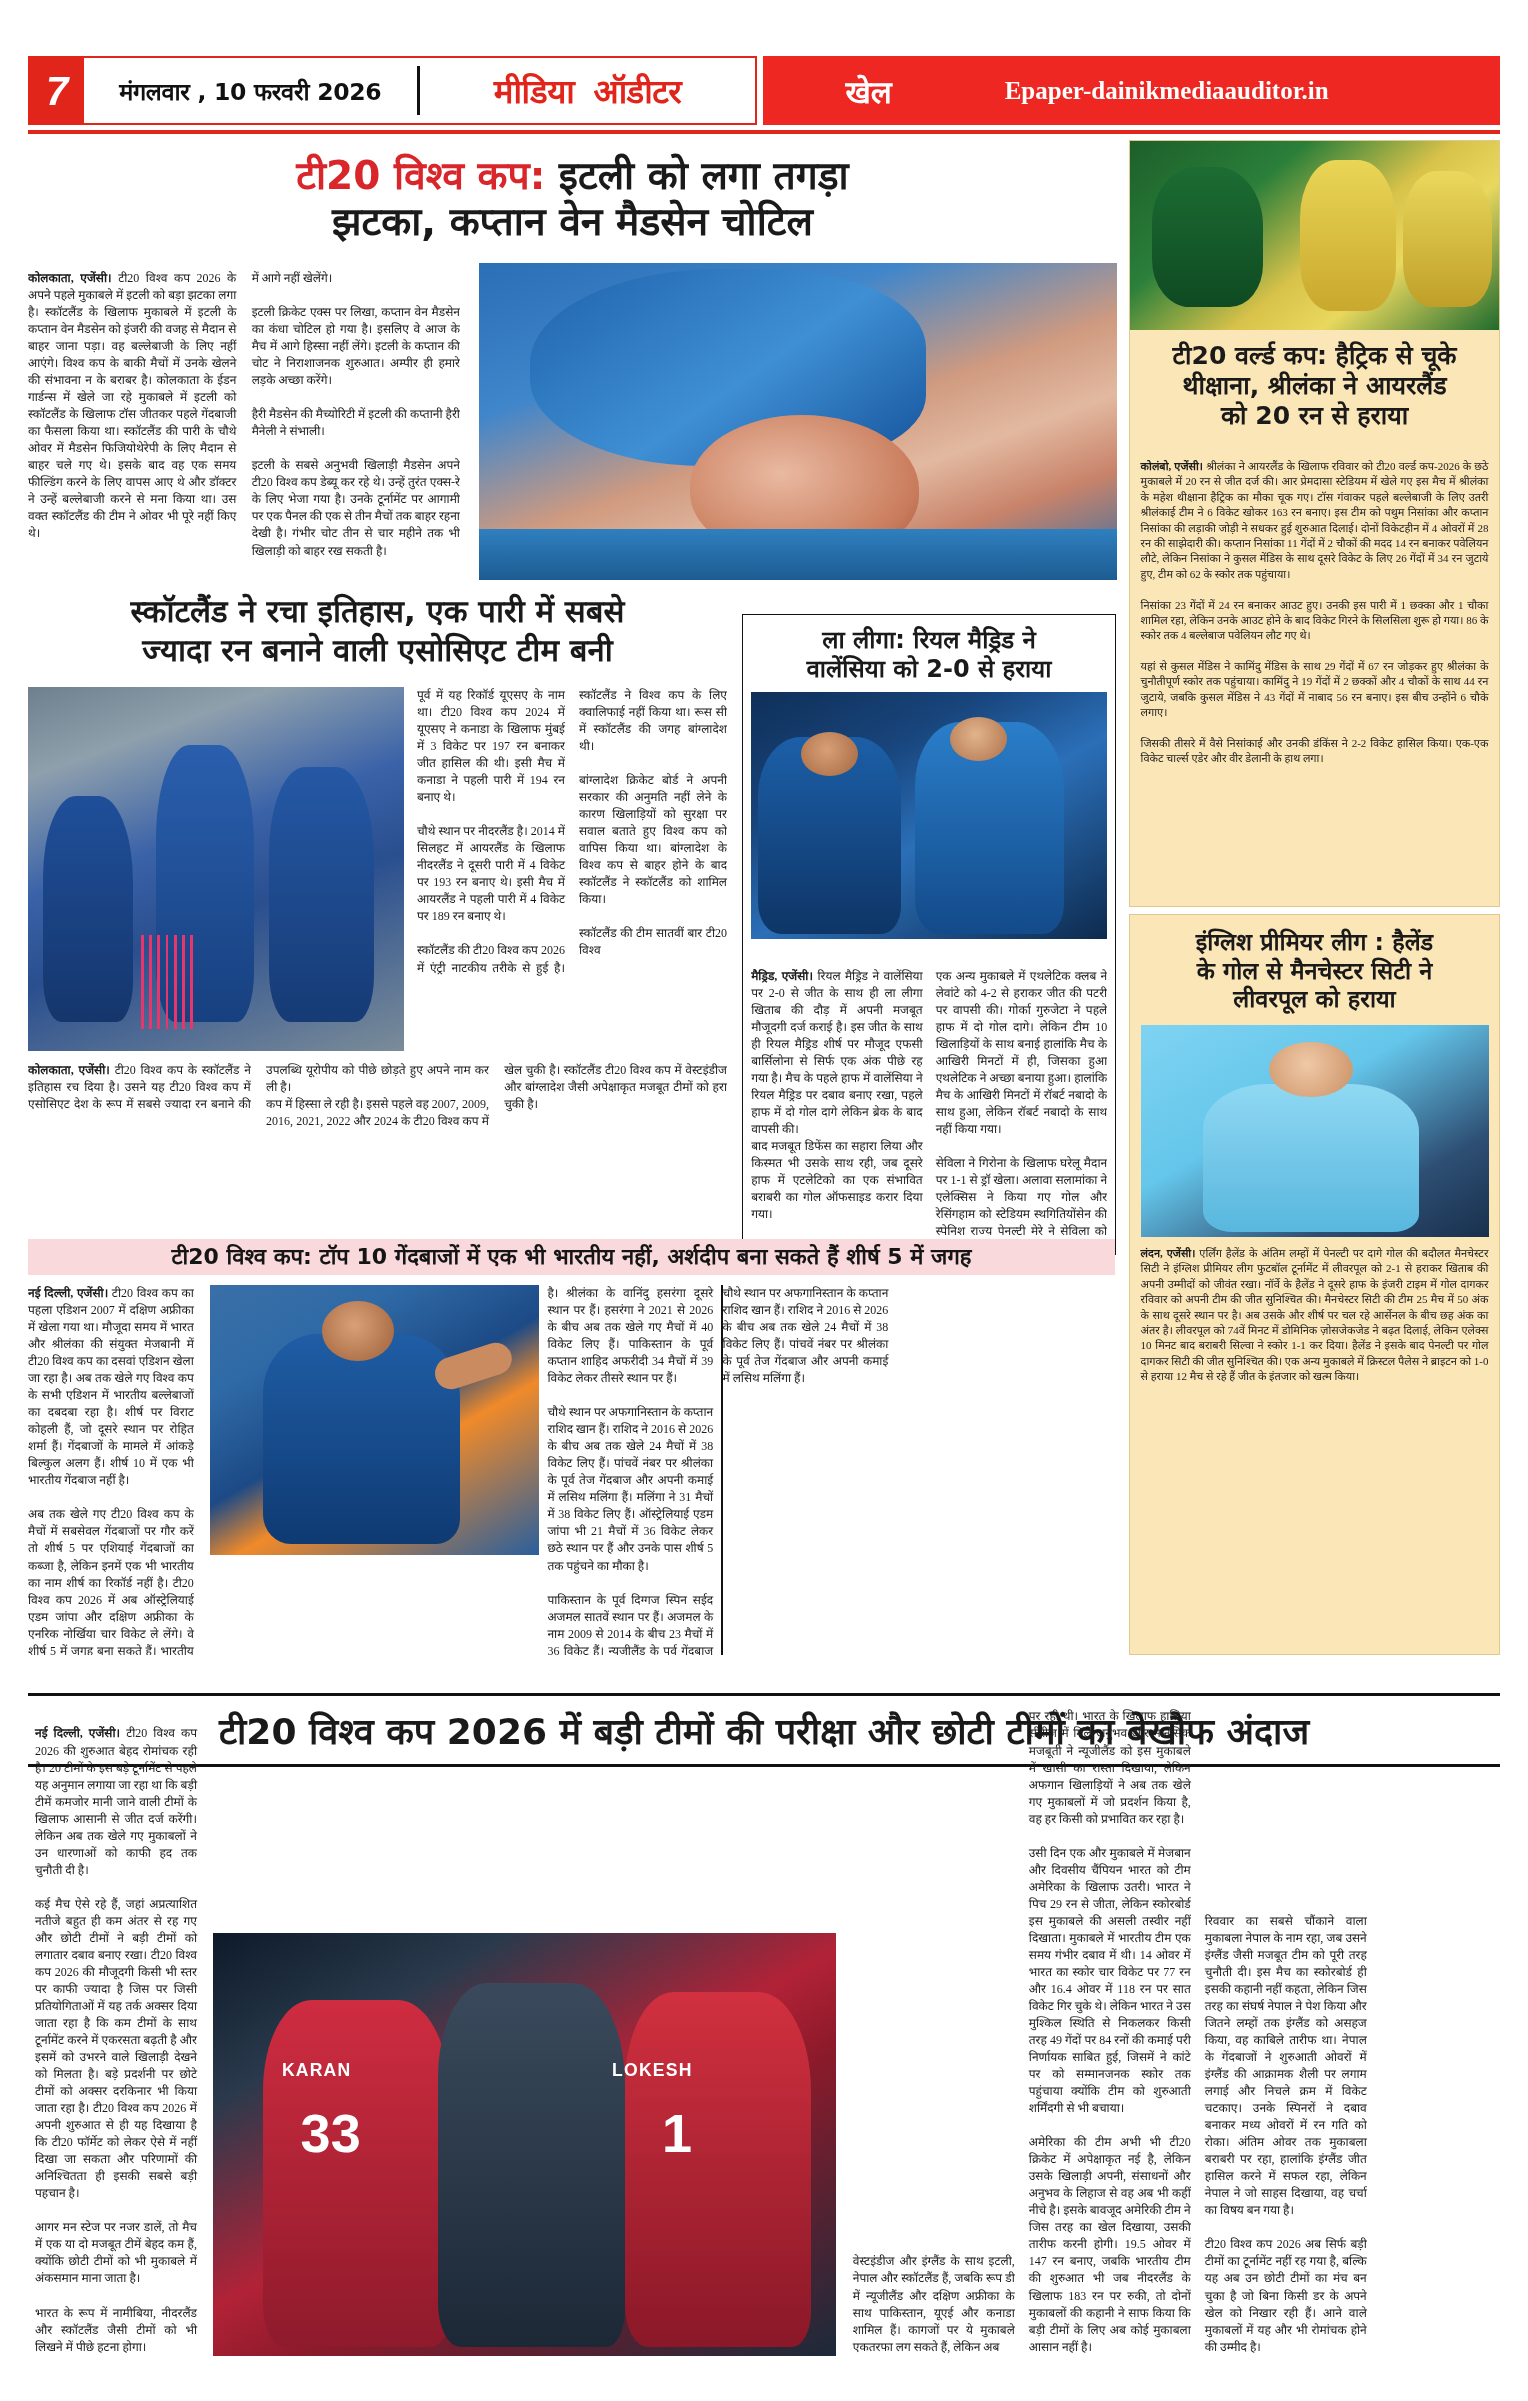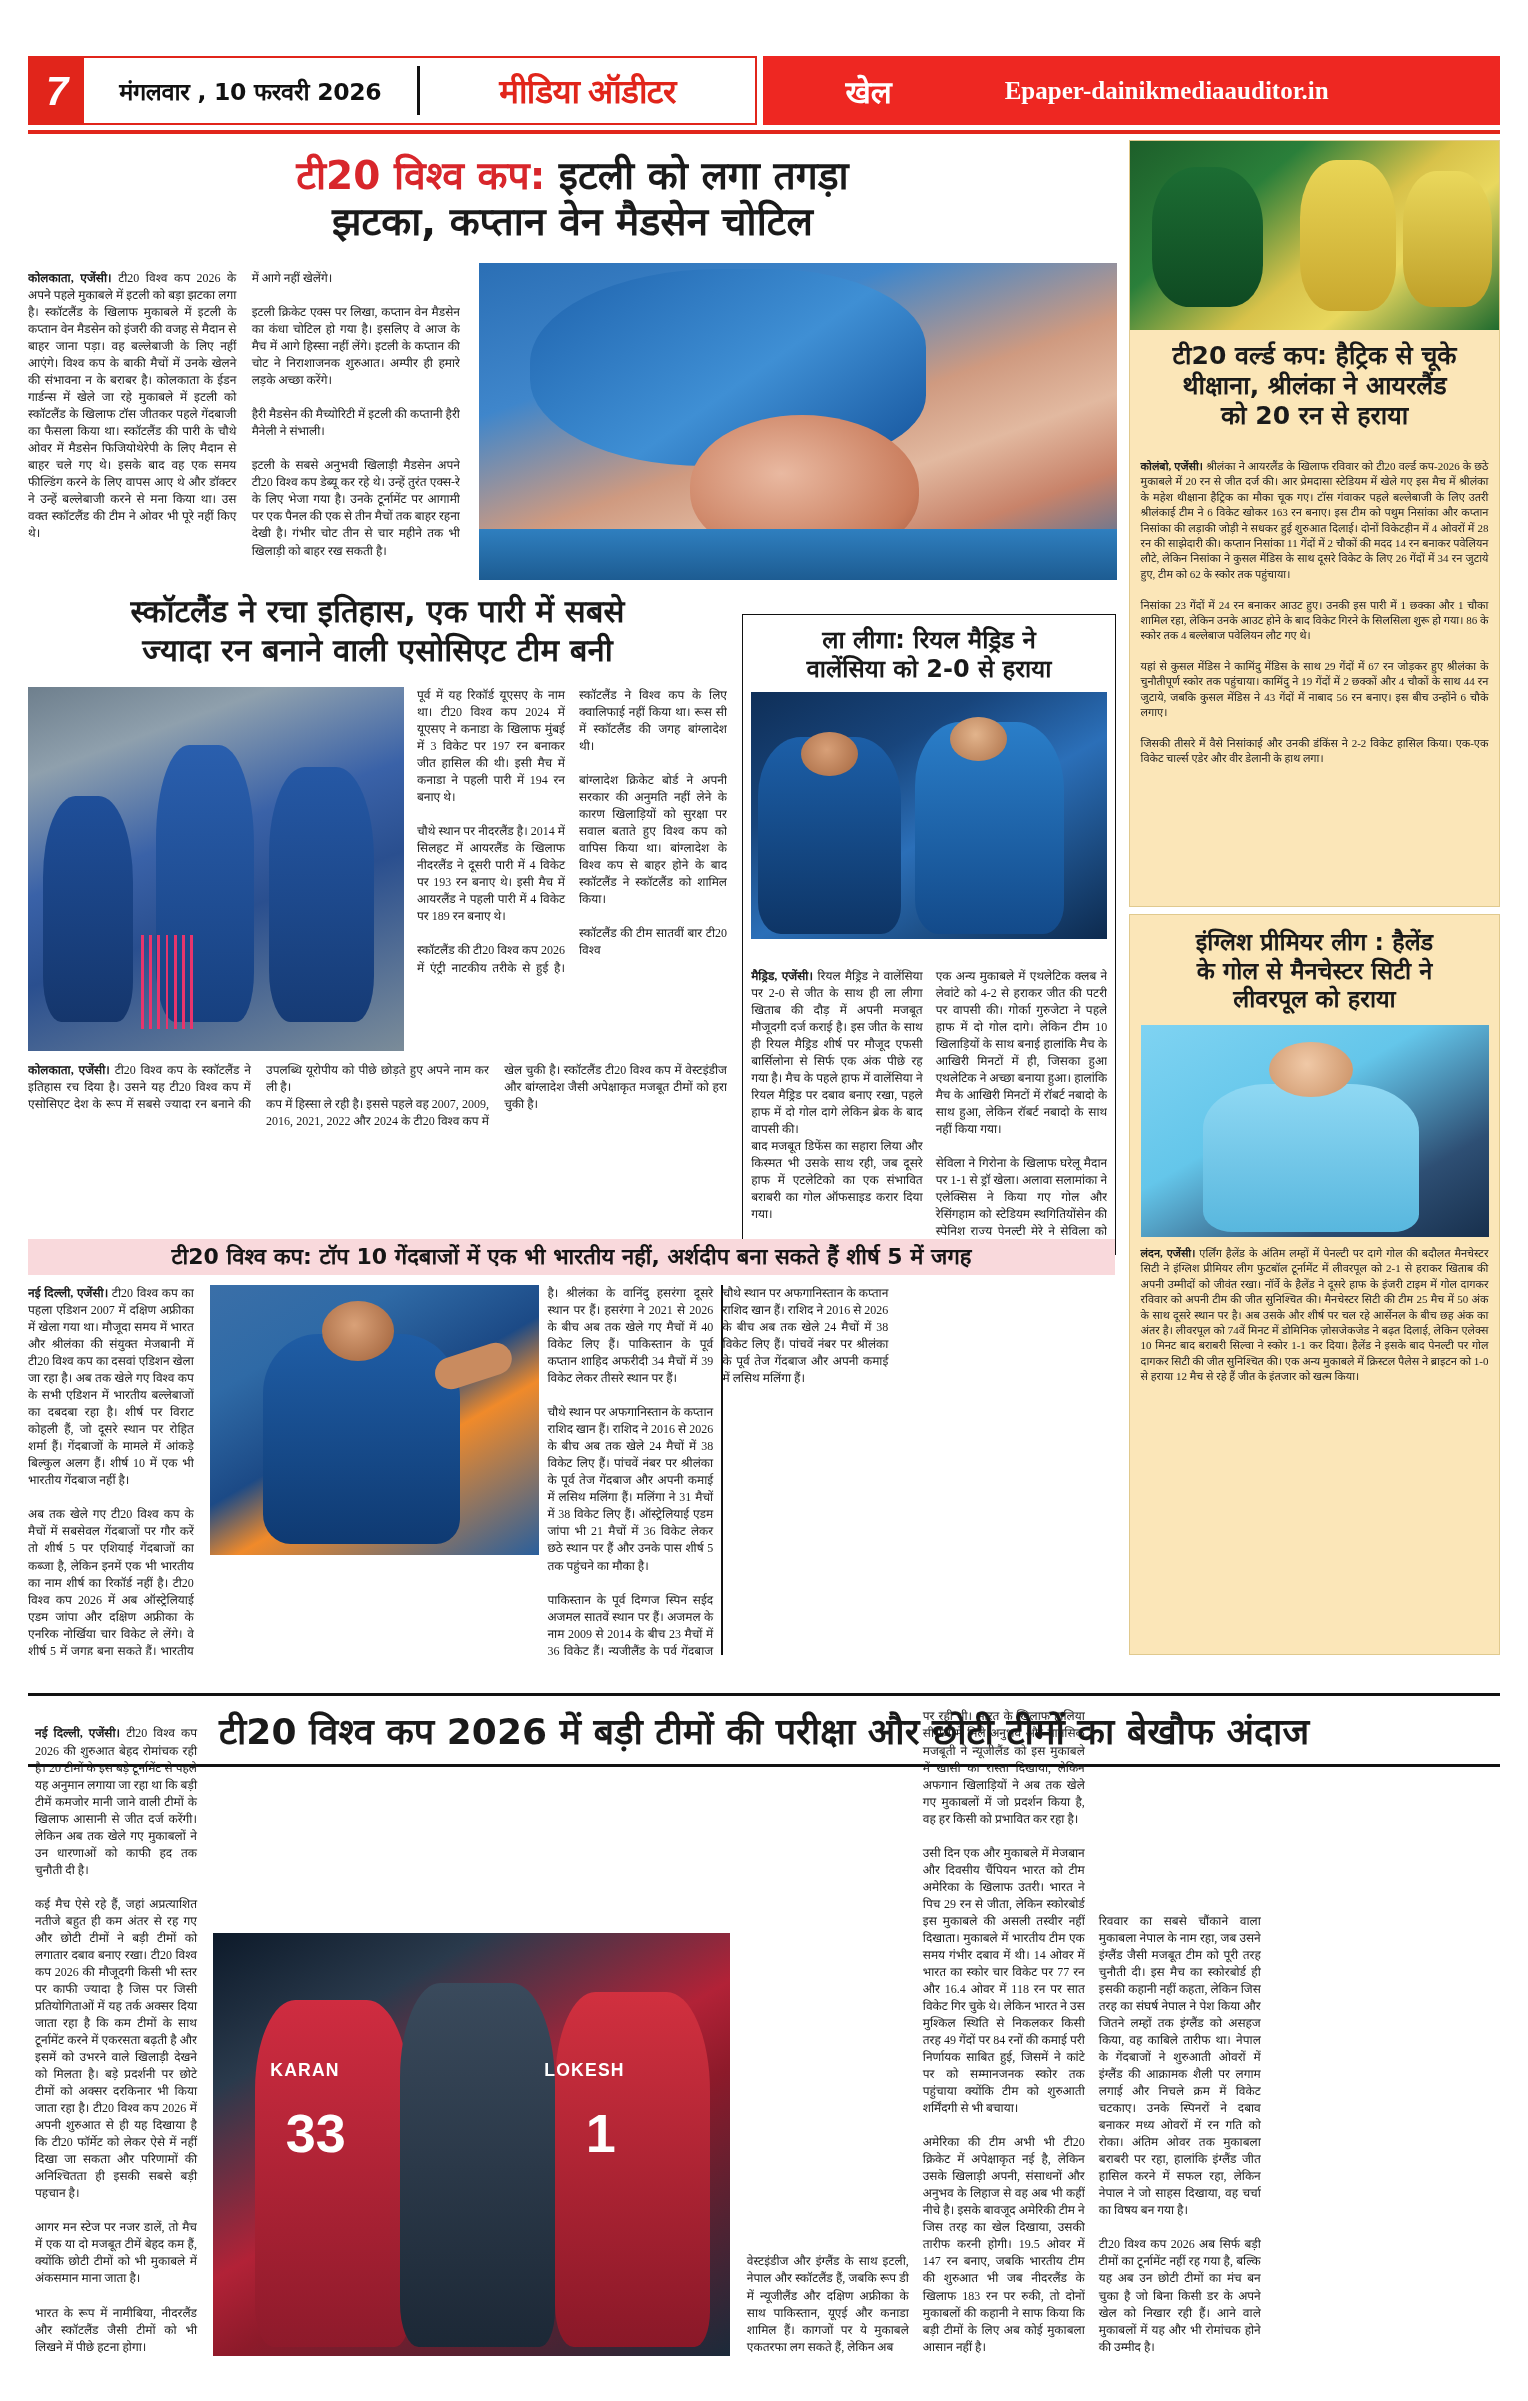--- a/index.html
+++ b/index.html
@@ -60,21 +60,21 @@
     letter-spacing: -0.3px;
   }
   .mast-div {
     width: 3.5px; background: #111; margin: 8.2px 0;
     flex: 0 0 3.5px;
   }
   .mast-brand {
     flex: 0 0 335px;
     display: flex; align-items: center; justify-content: center;
     color: #e1251b;
-    font-family: Liberation Sans, sans-serif;
+    font-family: Liberation Mono, monospace;
     font-weight: bold;
     font-size: 33px;
     letter-spacing: -0.6px;
   }
   .mast-right {
     flex: 1;
     margin-left: 5.9px;
     background: #ee2722;
     display: flex; align-items: center;
     padding: 0 23.5px;
@@ -284,21 +284,21 @@
     width: 1472px; height: 676px;
   }
   .s5-top-rule { height: 2.9px; background: #111; width: 100%; }
   .s5-hl { font-size: 36px; text-align: center; padding: 15.3px 0 10.6px; }
   .s5-rule2 { height: 2.4px; background: #111; width: 100%; margin-bottom: 7px; }
   .s5-grid {
     display: flex; gap: 0; height: 582px; align-items: flex-end;
   }
   .s5-col { width: 176px; padding: 0 7px; }
   .s5-photo {
-    width: 517px; height: 423px; margin: 0 9.4px;
+    width: 623px; height: 423px; margin: 0 9.4px;
     background: linear-gradient(150deg,#0d1a2a 0%,#2a3a4c 22%,#b22237 48%,#8d1a2a 60%,#1b2a3a 100%);
     position: relative; overflow: hidden;
   }
   .s5-photo .rp1{position:absolute;left:8%;top:16%;width:30%;height:82%;background:linear-gradient(#cf2c40,#8e1a2b);border-radius:26% 28% 10% 12%;}
   .s5-photo .rp2{position:absolute;left:36%;top:12%;width:30%;height:86%;background:linear-gradient(#3a4a5c,#1c2836);border-radius:26% 28% 10% 12%;}
   .s5-photo .rp3{position:absolute;left:66%;top:14%;width:30%;height:84%;background:linear-gradient(#d1303f,#8a1828);border-radius:26% 28% 10% 12%;}
   .s5-photo .num1{position:absolute;left:14%;top:40%;color:#fff;font-family:"Liberation Sans",sans-serif;font-weight:bold;font-size:54px;}
   .s5-photo .num2{position:absolute;left:72%;top:40%;color:#fff;font-family:"Liberation Sans",sans-serif;font-weight:bold;font-size:54px;}
   .s5-photo .nm1{position:absolute;left:11%;top:30%;color:#fff;font-family:"Liberation Sans",sans-serif;font-weight:bold;font-size:17.6px;letter-spacing:1.2px;}
   .s5-photo .nm2{position:absolute;left:64%;top:30%;color:#fff;font-family:"Liberation Sans",sans-serif;font-weight:bold;font-size:17.6px;letter-spacing:1.2px;}

